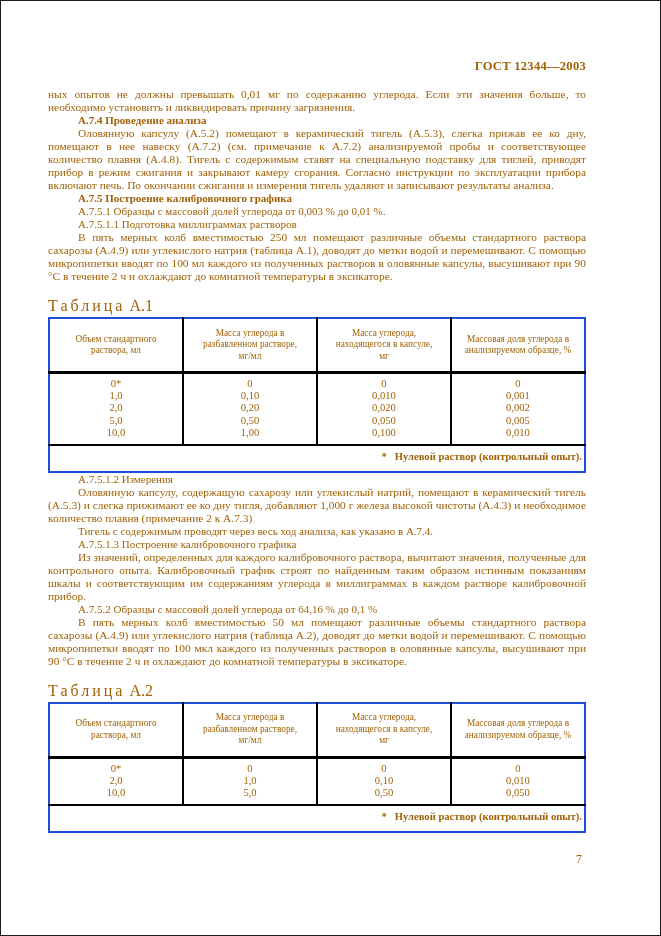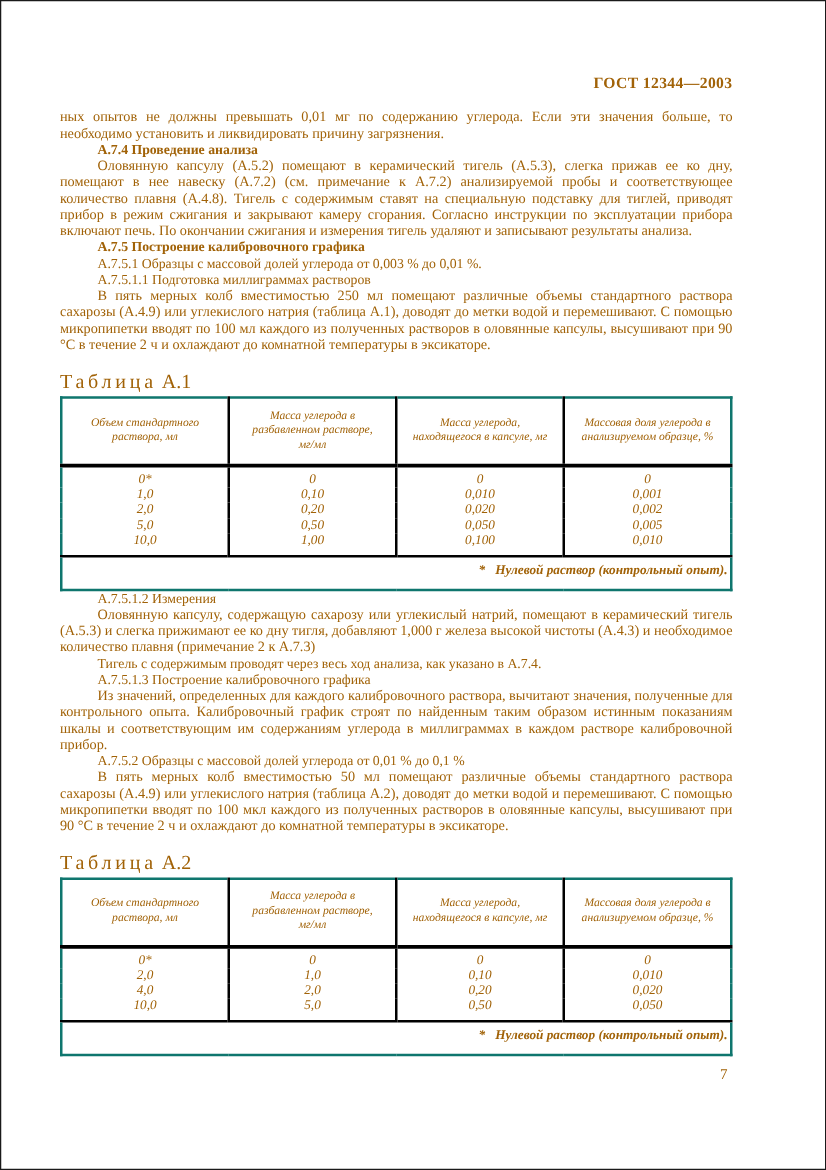--- a/index.html
+++ b/index.html
@@ -53,23 +53,22 @@
   .tcaption {
     margin:16px 0 5px 0;
     font-size:16px;
     line-height:13px;
   }
   .tcaption .cap-word { letter-spacing:3px; }
   .tcaption .cap-num { margin-left:4px; }
   table.gtable {
     width:100%;
     border-collapse:collapse;
-    border:2px solid #0f766e;
+    border:2px solid #1d4ed8;
     table-layout:fixed;
-    font-style:italic;
   }
   table.gtable col { width:25%; }
   table.gtable th {
     border-right:2px solid #000;
     border-bottom:3px solid #000;
     font-weight:normal;
     font-size:9.3px;
     line-height:11.5px;
     padding:8px 12px;
     text-align:center;
@@ -180,21 +179,21 @@
           </td>
         </tr>
       </tfoot>
     </table>
 
     <p class="line gap-top-lg">А.7.5.1.2 Измерения</p>
     <p class="body indent">Оловянную капсулу, содержащую сахарозу или углекислый натрий, помещают в керамический тигель (А.5.3) и слегка прижимают ее ко дну тигля, добавляют 1,000 г железа высокой чистоты (А.4.3) и необходимое количество плавня (примечание 2 к А.7.3)</p>
     <p class="line">Тигель с содержимым проводят через весь ход анализа, как указано в А.7.4.</p>
     <p class="line">А.7.5.1.3 Построение калибровочного графика</p>
     <p class="body indent">Из значений, определенных для каждого калибровочного раствора, вычитают значения, полученные для контрольного опыта. Калибровочный график строят по найденным таким образом истинным показаниям шкалы и соответствующим им содержаниям углерода в миллиграммах в каждом растворе калибровочной прибор.</p>
-    <p class="line">А.7.5.2 Образцы с массовой долей углерода от 0,01 % до 0,1 %</p>
+    <p class="line">А.7.5.2 Образцы с массовой долей углерода от 64,16 % до 0,1 %</p>
     <p class="body indent">В пять мерных колб вместимостью 50 мл помещают различные объемы стандартного раствора сахарозы (А.4.9) или углекислого натрия (таблица А.2), доводят до метки водой и перемешивают. С помощью микропипетки вводят по 100 мкл каждого из полученных растворов в оловянные капсулы, высушивают при 90 °С в течение 2 ч и охлаждают до комнатной температуры в эксикаторе.</p>
 
     <p class="tcaption">
       <span class="cap-word">Таблица</span><span class="cap-num">А.2</span>
     </p>
 
     <table class="gtable">
       <colgroup>
           <col>
           <col>
@@ -214,26 +213,20 @@
             <td>0*</td>
             <td>0</td>
             <td>0</td>
             <td>0</td>
           </tr>
           <tr>
             <td>2,0</td>
             <td>1,0</td>
             <td>0,10</td>
             <td>0,010</td>
-          </tr>
-          <tr>
-            <td>4,0</td>
-            <td>2,0</td>
-            <td>0,20</td>
-            <td>0,020</td>
           </tr>
           <tr>
             <td>10,0</td>
             <td>5,0</td>
             <td>0,50</td>
             <td>0,050</td>
           </tr>
         </tbody>
       <tfoot>
         <tr>

